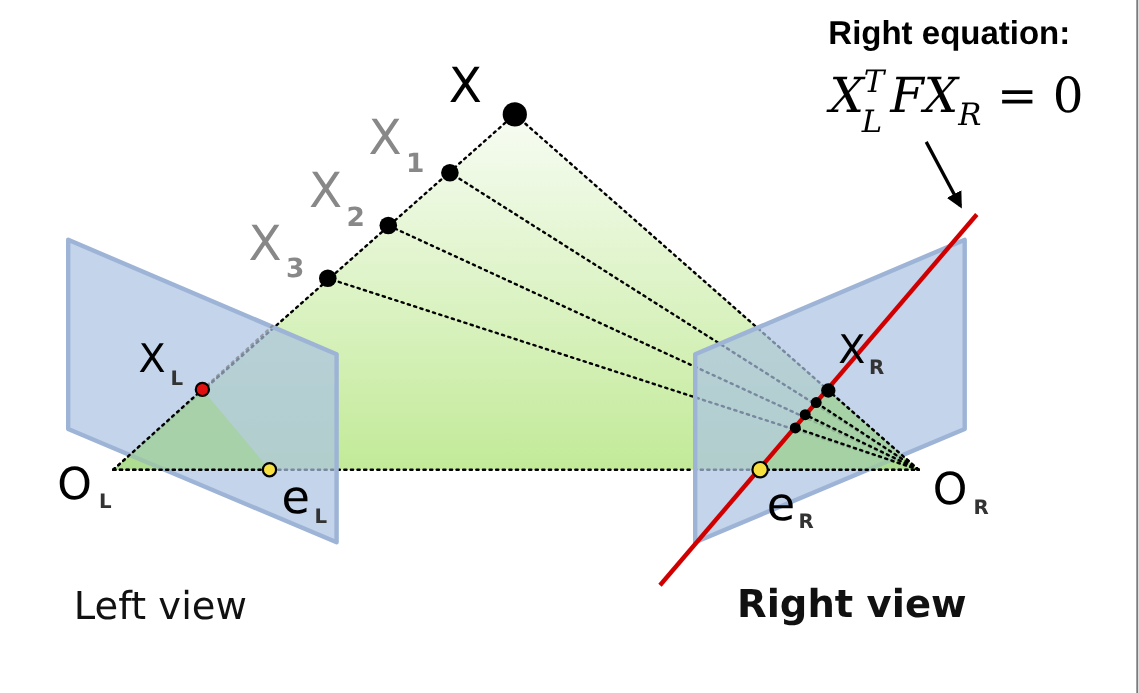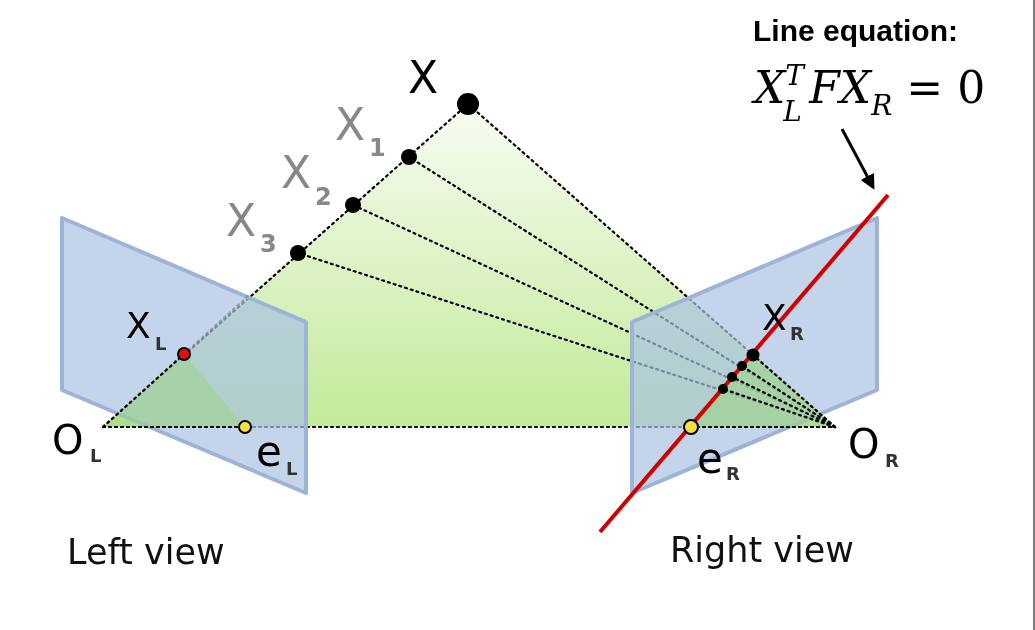--- a/index.html
+++ b/index.html
@@ -2,21 +2,21 @@
 <html><head>
   <meta charset="utf-8">
   <style>
     html, body { margin: 0; padding: 0; background: #ffffff; }
     body { width: 1035px; height: 630px; position: relative; overflow: hidden; }
     #stage { position: absolute; left: 0; top: 0; width: 1035px; height: 630px; }
     .right-border { position: absolute; right: 0; top: 0; width: 2px; height: 630px; background: #7a7a7a; }
     .lbl { font-family: "DejaVu Sans", sans-serif; }
     .view-label { position: absolute; font-family: "DejaVu Sans", sans-serif; font-size: 35px; color: #111; }
     #left-view { left: 67px; top: 532px; text-align: right; }
-    #right-view { left: 670px; top: 530px; }
+    #right-view { left: 670px; top: 530px; font-weight: bold; }
     .eq-title { position: absolute; left: 753px; top: 14px; font-family: "Liberation Sans", sans-serif; font-weight: bold; font-size: 30px; color: #000; }
     .eq-math { position: absolute; left: 754px; top: 62px; font-family: "DejaVu Serif", serif; font-size: 44px; color: #000; white-space: nowrap; }
     .eq-math i { font-style: italic; }
     .eq-math .supsub { display: inline-block; position: relative; width: 24px; height: 10px; vertical-align: baseline; }
     .eq-math .sup { position: absolute; left: 0; top: -34px; font-size: 28px; font-style: italic; }
     .eq-math .sub { position: absolute; left: -2px; top: 2px; font-size: 28px; font-style: italic; }
     .eq-math .subR { font-size: 28px; font-style: italic; vertical-align: -12px; }
   </style>
 </head>
 <body>
@@ -100,21 +100,21 @@
   <text class="lbl" x="848" y="458" font-size="40" fill="#000">O</text>
   <text class="lbl" x="885" y="467" font-size="18" font-weight="bold" fill="#333">R</text>
 
   <text class="lbl" x="256" y="466" font-size="42" fill="#000">e</text>
   <text class="lbl" x="286" y="475" font-size="18" font-weight="bold" fill="#333">L</text>
 
   <text class="lbl" x="697" y="473" font-size="42" fill="#000">e</text>
   <text class="lbl" x="726" y="480" font-size="18" font-weight="bold" fill="#333">R</text>
 </svg>
 
-<div class="eq-title">Line equation:</div>
+<div class="eq-title">Right equation:</div>
 <div class="eq-math">
   <i>X</i><span class="supsub"><span class="sup">T</span><span class="sub">L</span></span><i>F</i><i>X</i><span class="subR">R</span>&nbsp;<span>= 0</span>
 </div>
 
 <div class="view-label" id="left-view">Left view</div>
 <div class="view-label" id="right-view">Right view</div>
 
 <div class="right-border"></div>
 
 </body></html>

